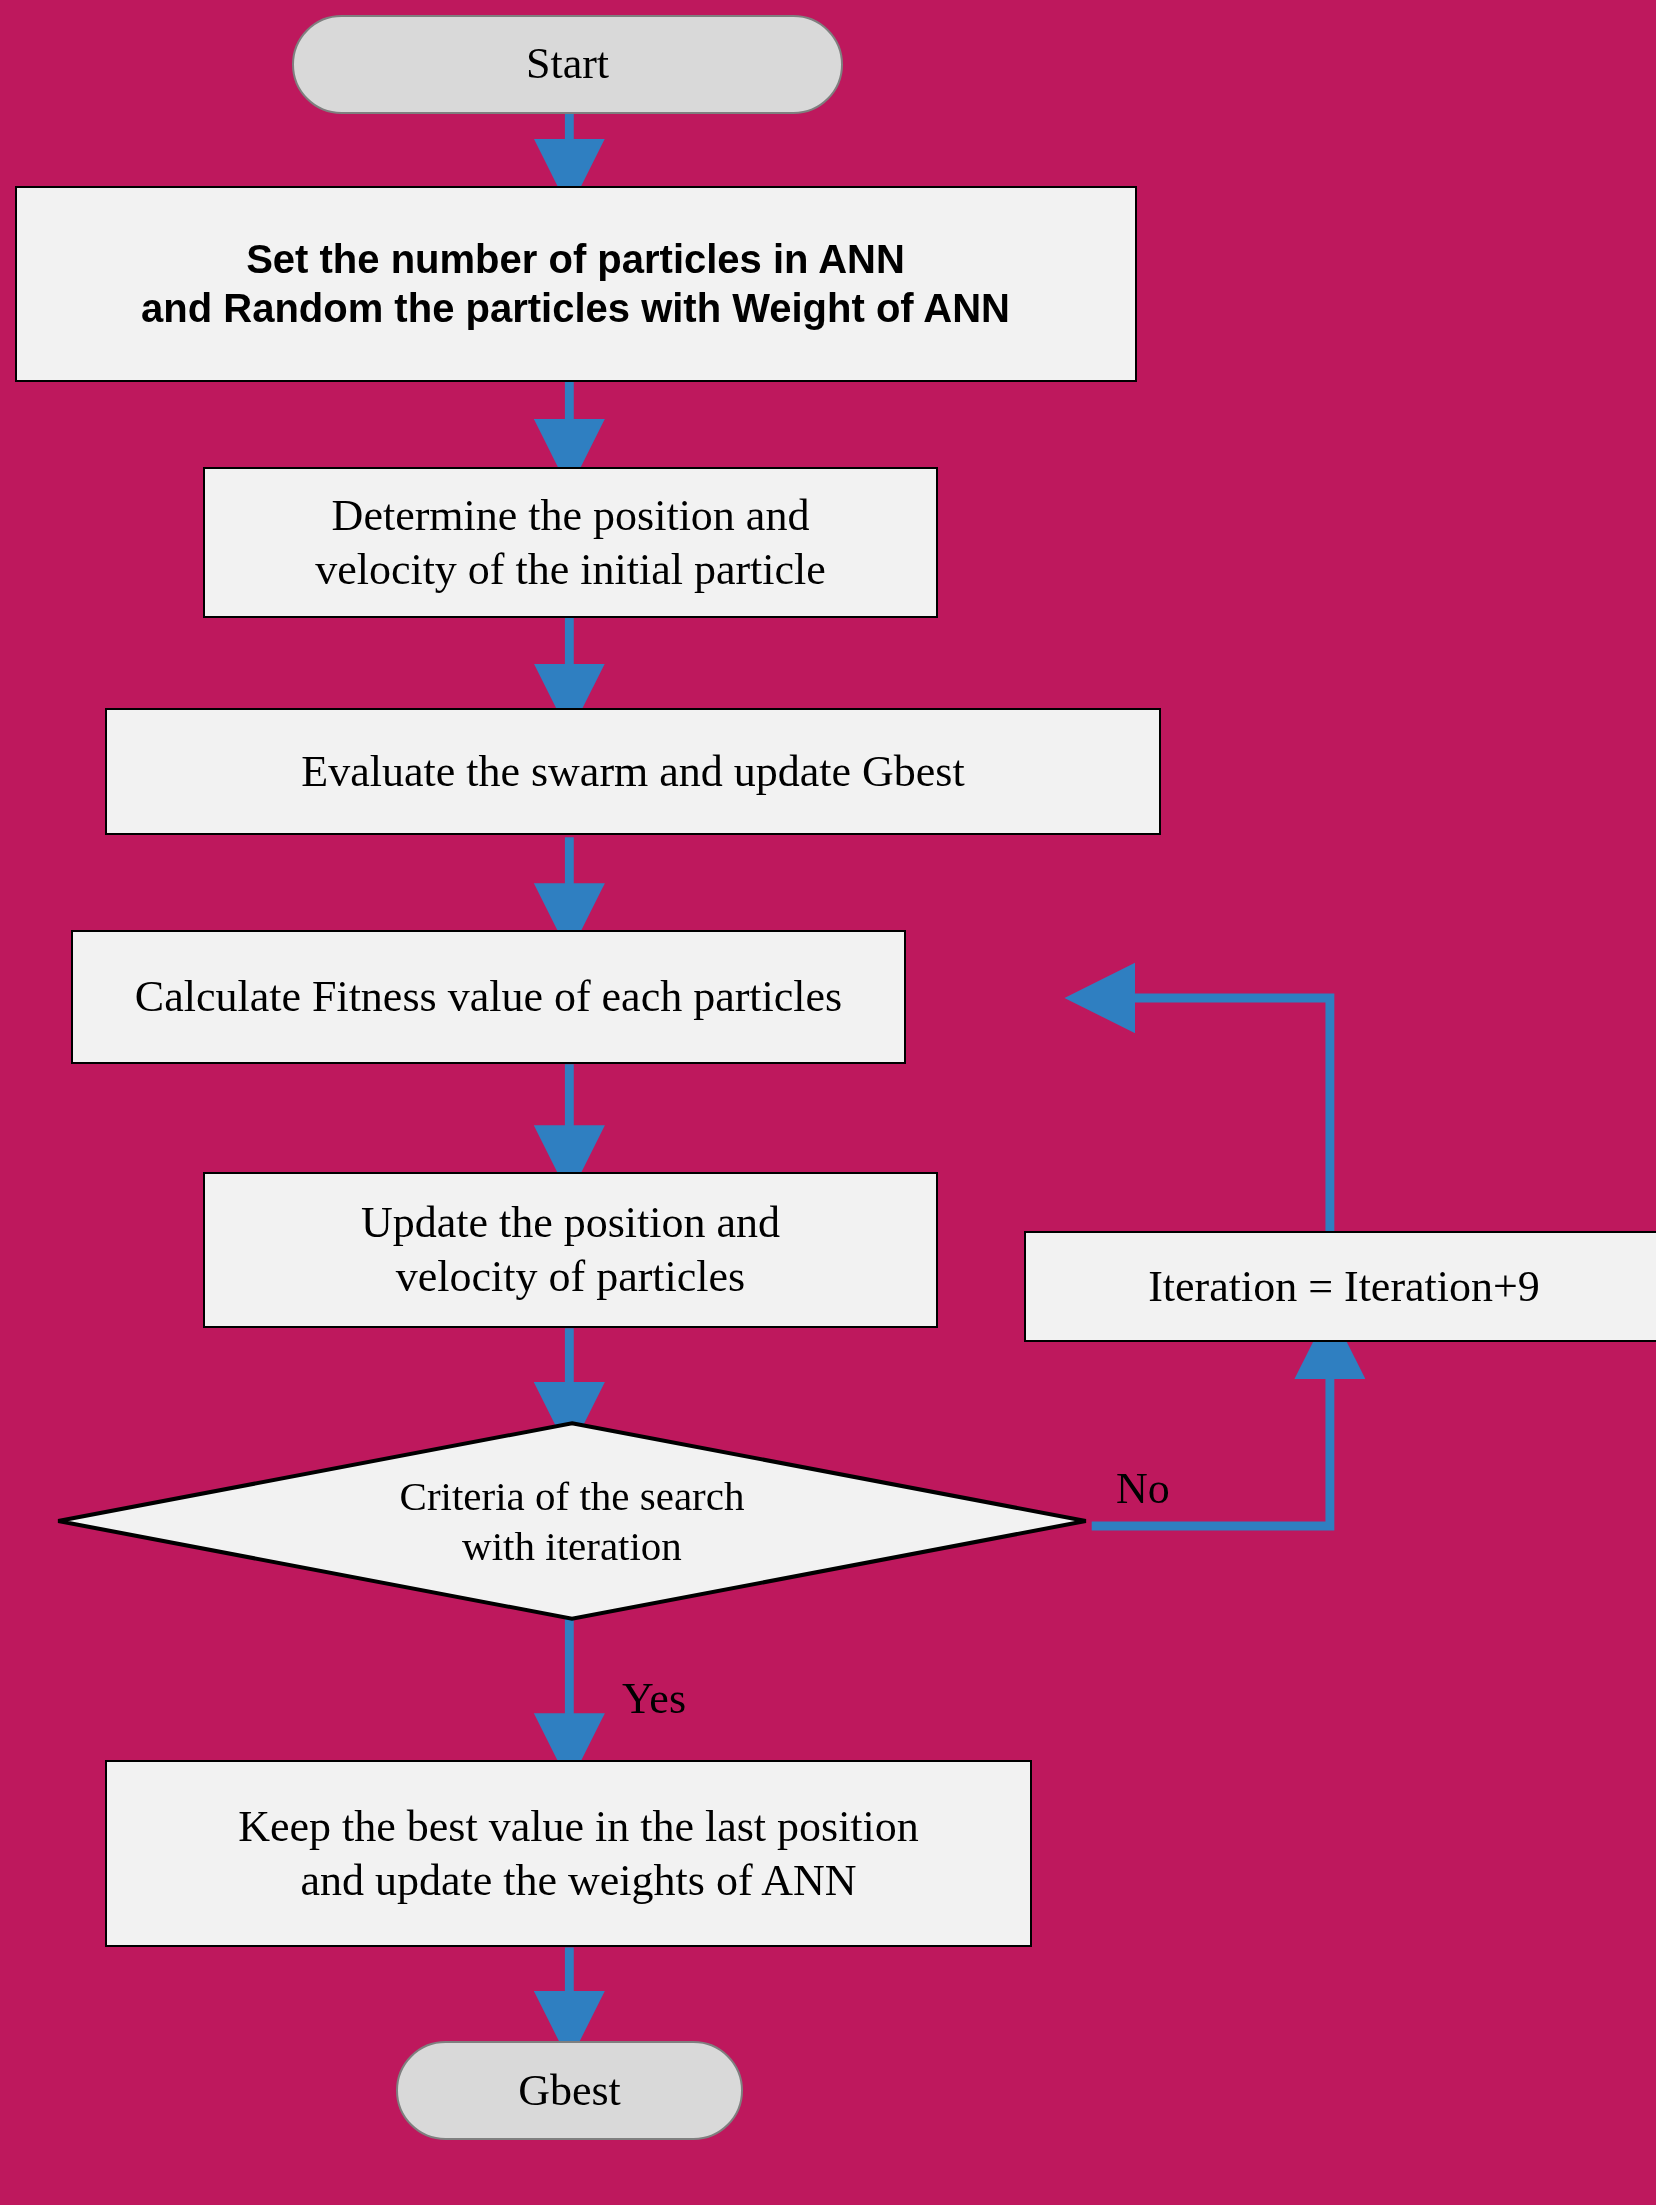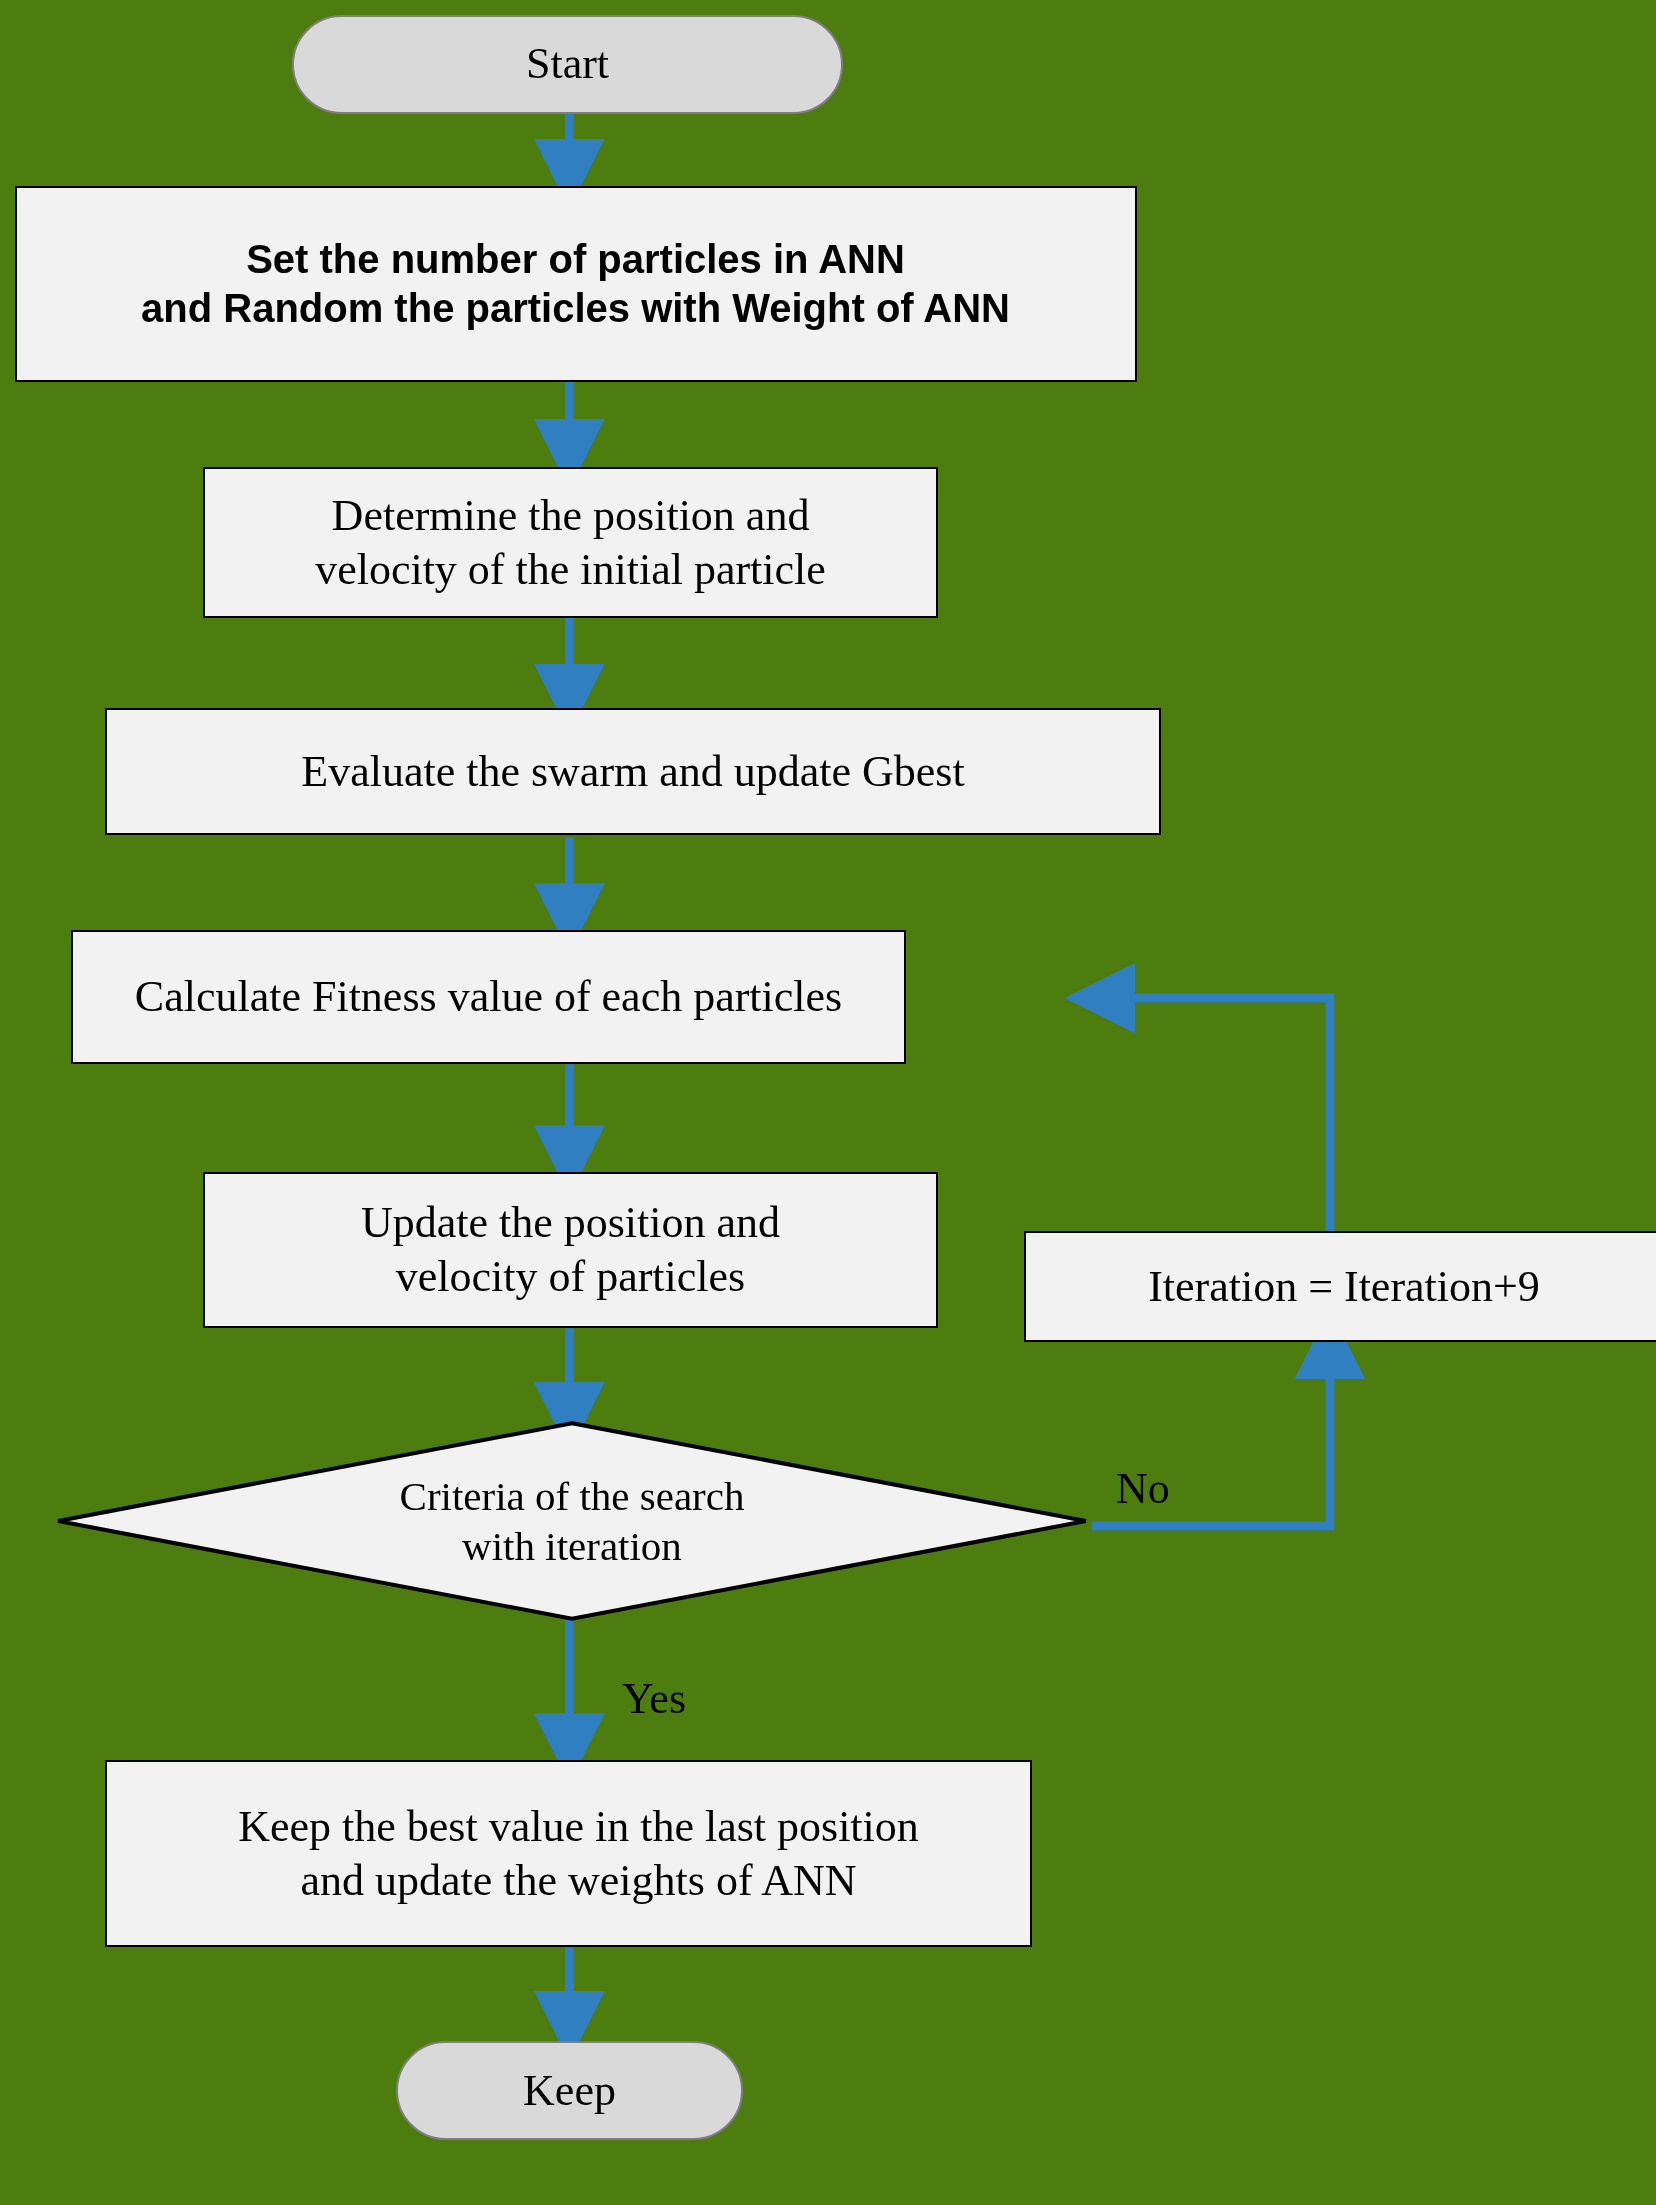--- a/index.html
+++ b/index.html
@@ -7,21 +7,21 @@
     padding: 0;
     background: #ffffff;
   }
   body {
     font-family: "Liberation Serif", serif;
   }
   #canvas {
     position: relative;
     width: 1657px;
     height: 2205px;
-    background: #4d7c0f;
+    background: #be185d;
     overflow: hidden;
   }
   .node {
     position: absolute;
     box-sizing: border-box;
     display: flex;
     align-items: center;
     justify-content: center;
     text-align: center;
     color: #000000;
@@ -140,21 +140,21 @@
   <div class="node process" style="left:1024px; top:1231px; width:640px; height:111px;">
     <span>Iteration = Iteration+9</span>
   </div>
 
   <div class="node process" style="left:105px; top:1760px; width:927px; height:187px; white-space:pre-line;padding-left:20px;">
     <span>Keep the best value in the last position
 and update the weights of ANN</span>
   </div>
 
   <div class="node terminal" style="left:396px; top:2041px; width:347px; height:99px;">
-    <span>Keep</span>
+    <span>Gbest</span>
   </div>
 
   <div class="edge-label" style="left:1116px; top:1463px;">No</div>
 
   <div class="edge-label" style="left:622px; top:1657px;margin-top:16px;">Yes</div>
 
 </div>
 
 
 </body></html>

